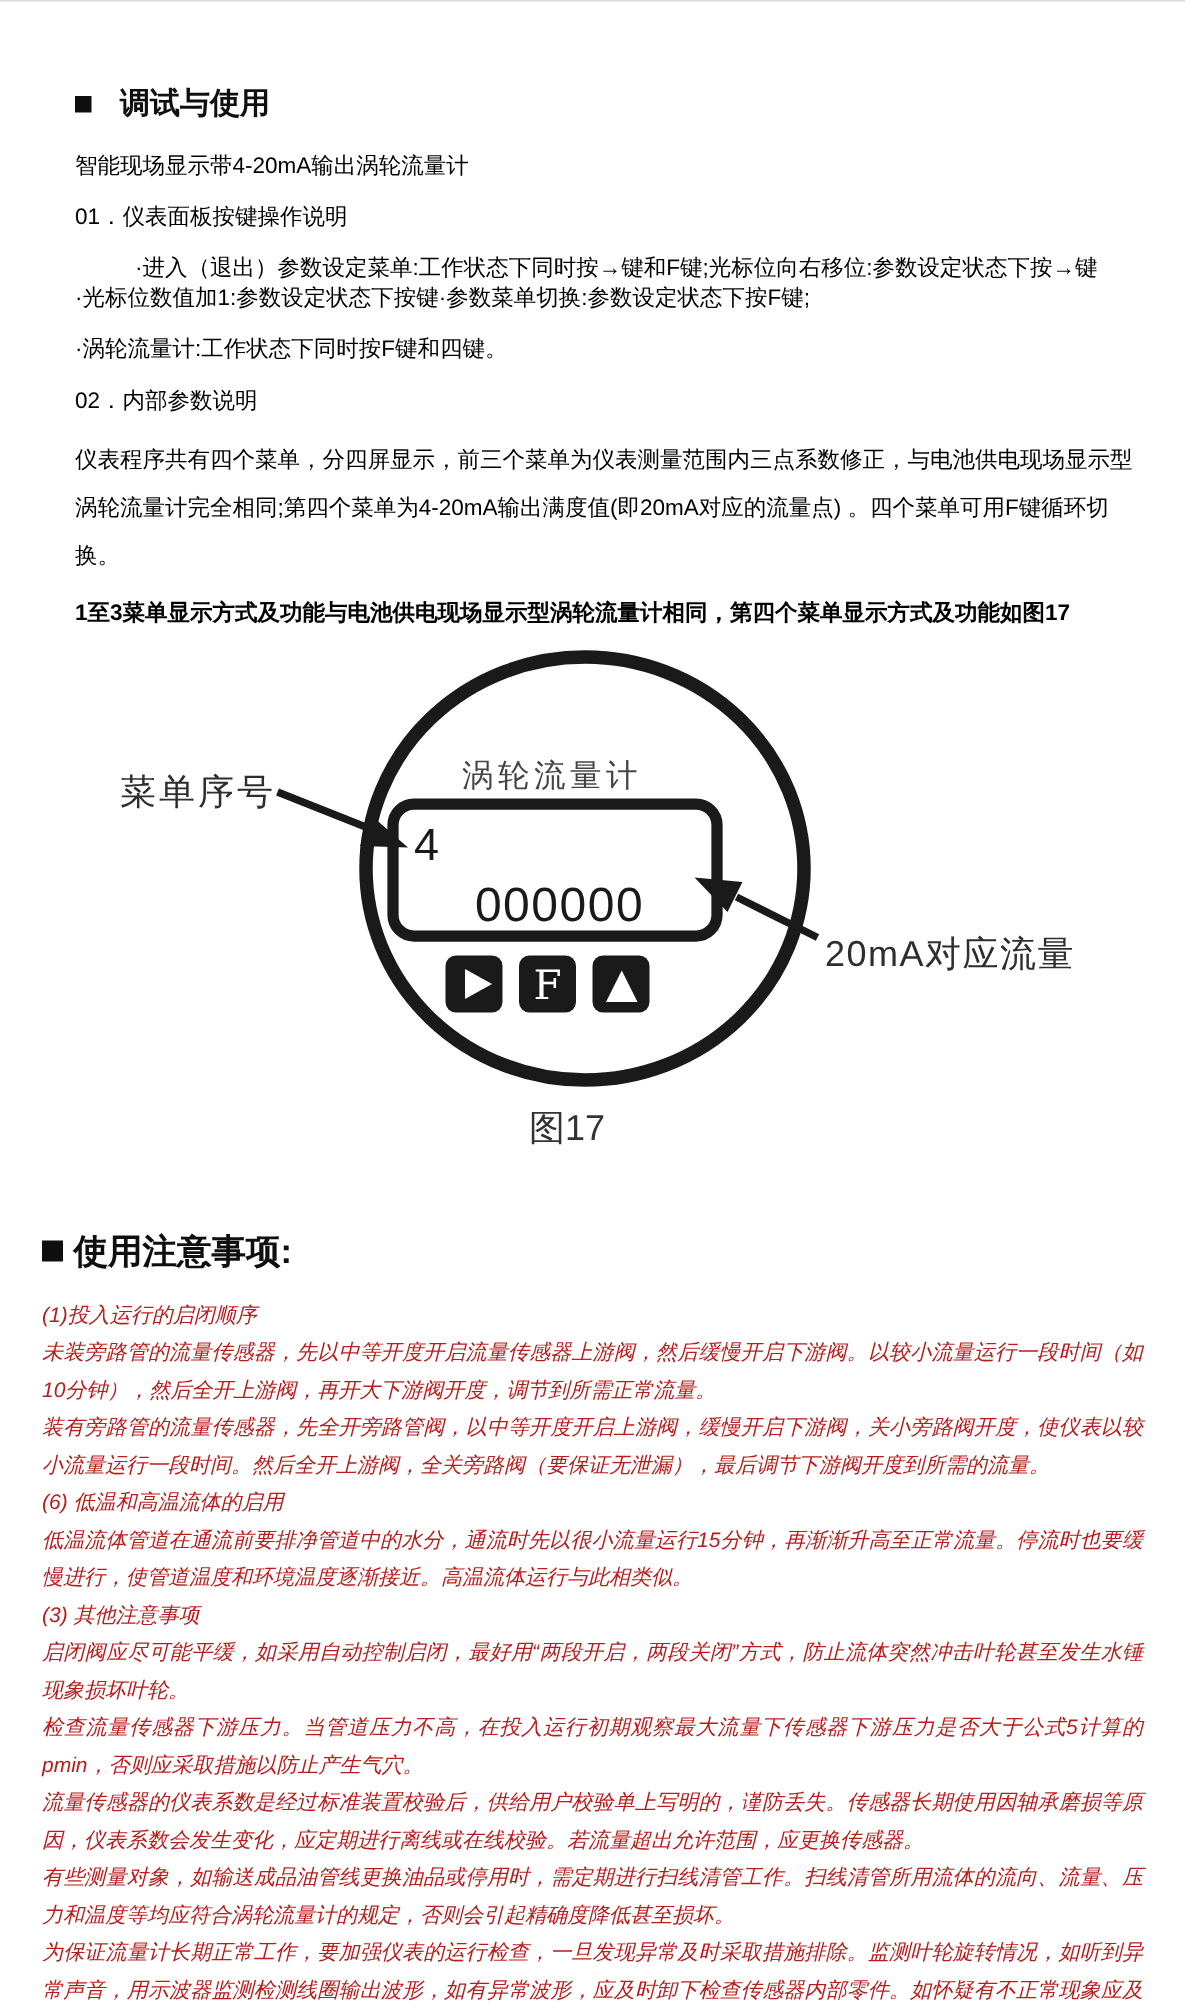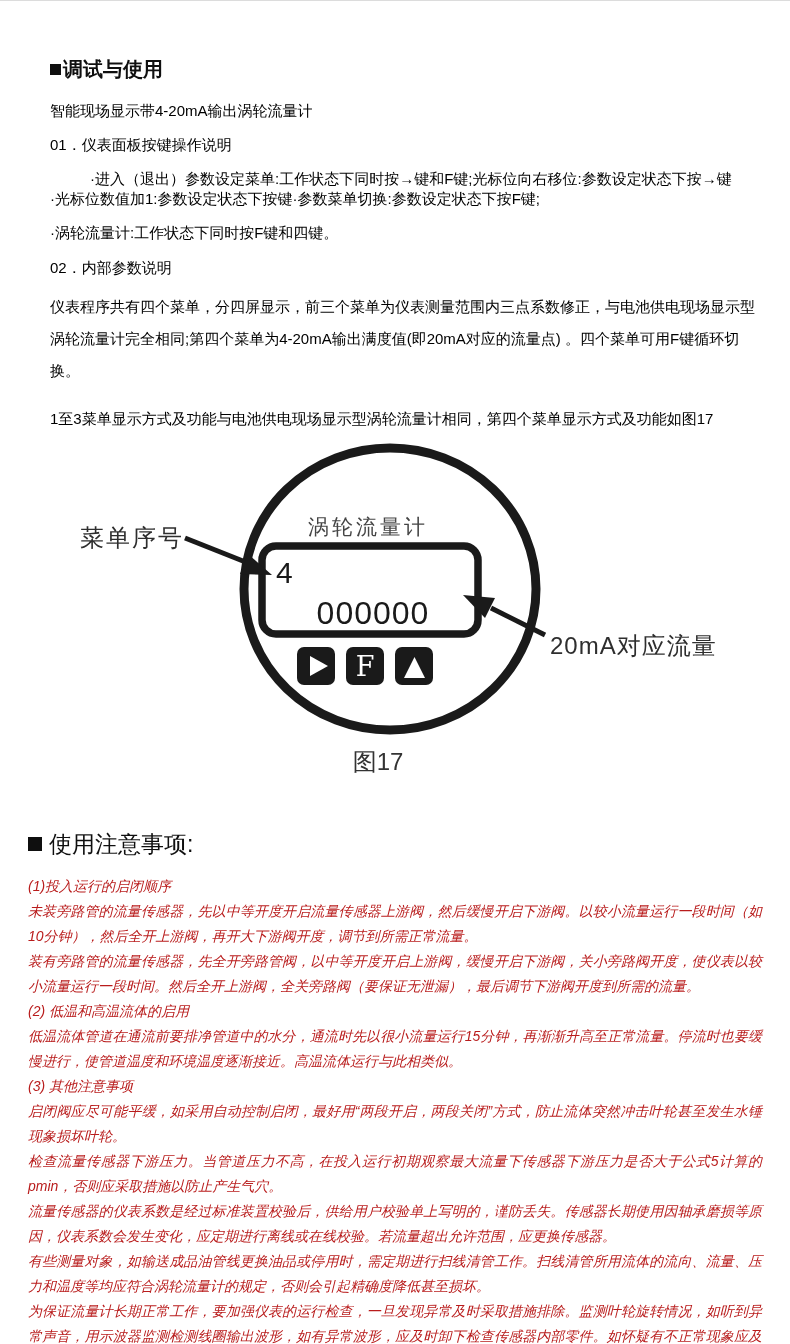--- a/index.html
+++ b/index.html
@@ -3,39 +3,39 @@
 <meta charset="utf-8">
 <style>
   html,body{margin:0;padding:0;background:#ffffff;}
   .page{
     width:790px;height:1344px;overflow:hidden;background:#fff;
     font-family:"Liberation Sans","DejaVu Sans",sans-serif;color:#333;
     border-top:1px solid #dcdcdc;box-sizing:border-box;position:relative;
   }
   
   .sec1{margin:0 30px 0 50px;padding-top:56px;}
-  .sec1 h1{display:flex;align-items:center;gap:2px;font-size:20px;line-height:24px;color:#0f0f0f;margin:0;font-weight:bold;}
+  .sec1 h1{display:flex;align-items:center;gap:19px;font-size:20px;line-height:24px;color:#0f0f0f;margin:0;font-weight:bold;}
   .sq{width:11px;height:11px;background:#0f0f0f;display:inline-block;flex:0 0 auto;}
   .sq2{width:14px;height:14px;background:#0f0f0f;display:inline-block;flex:0 0 auto;}
   .sec1 p{font-size:15px;line-height:20px;margin:0;color:#000000;}
   .sec1 .intro{margin-top:20px;}
   .sec1 .step1{margin-top:14px;}
   .sec1 .b1{margin-top:14px;margin-left:40px;}
   .sec1 .b2{margin-top:0;}
   .sec1 .b3{margin-top:14px;}
   .sec1 .step2{margin-top:15px;}
   .sec1 .para{margin-top:13px;line-height:32px;}
-  .sec1 .figref{margin-top:16px;line-height:32px;}
+  .sec1 .figref{margin-top:6px;line-height:32px;font-weight:bold;}
   
   figure{margin:7px 0 0 0;padding:0;}
   figure svg{display:block;}
   .svgtxt{font-family:"Liberation Sans","DejaVu Sans",sans-serif;}
   
   .sec2{margin:42px 28px 0 28px;}
-  .sec2 h2{display:flex;align-items:center;gap:7px;font-size:23px;line-height:30px;color:#0f0f0f;margin:0;font-weight:normal;}
+  .sec2 h2{display:flex;align-items:center;gap:7px;font-size:23px;line-height:30px;color:#0f0f0f;margin:0;font-weight:bold;}
   .sec2 .body{margin-top:15px;}
   .sec2 .body p{font-size:14px;line-height:25px;margin:0;color:#b91c1c;text-align:justify;font-style:italic;}
 </style>
 </head>
 <body>
 
 <div class="page">
 
   <section class="sec1">
     <h1>
@@ -88,21 +88,21 @@
 
   <section class="sec2">
     <h2>
       <span class="sq2"></span>
       <span>使用注意事项:</span>
     </h2>
     <div class="body">
       <p>(1)投入运行的启闭顺序</p>
       <p>未装旁路管的流量传感器，先以中等开度开启流量传感器上游阀，然后缓慢开启下游阀。以较小流量运行一段时间（如10分钟），然后全开上游阀，再开大下游阀开度，调节到所需正常流量。</p>
       <p>装有旁路管的流量传感器，先全开旁路管阀，以中等开度开启上游阀，缓慢开启下游阀，关小旁路阀开度，使仪表以较小流量运行一段时间。然后全开上游阀，全关旁路阀（要保证无泄漏），最后调节下游阀开度到所需的流量。</p>
-      <p>(2)  低温和高温流体的启用</p>
+      <p>(6)  低温和高温流体的启用</p>
       <p>低温流体管道在通流前要排净管道中的水分，通流时先以很小流量运行15分钟，再渐渐升高至正常流量。停流时也要缓慢进行，使管道温度和环境温度逐渐接近。高温流体运行与此相类似。</p>
       <p>(3)  其他注意事项</p>
       <p>启闭阀应尽可能平缓，如采用自动控制启闭，最好用“两段开启，两段关闭”方式，防止流体突然冲击叶轮甚至发生水锤现象损坏叶轮。</p>
       <p>检查流量传感器下游压力。当管道压力不高，在投入运行初期观察最大流量下传感器下游压力是否大于公式5计算的pmin，否则应采取措施以防止产生气穴。</p>
       <p>流量传感器的仪表系数是经过标准装置校验后，供给用户校验单上写明的，谨防丢失。传感器长期使用因轴承磨损等原因，仪表系数会发生变化，应定期进行离线或在线校验。若流量超出允许范围，应更换传感器。</p>
       <p>有些测量对象，如输送成品油管线更换油品或停用时，需定期进行扫线清管工作。扫线清管所用流体的流向、流量、压力和温度等均应符合涡轮流量计的规定，否则会引起精确度降低甚至损坏。</p>
       <p>为保证流量计长期正常工作，要加强仪表的运行检查，一旦发现异常及时采取措施排除。监测叶轮旋转情况，如听到异常声音，用示波器监测检测线圈输出波形，如有异常波形，应及时卸下检查传感器内部零件。如怀疑有不正常现象应及时检查。保持过滤器畅通，过滤器可从出入口压力计的压差来判断是否堵塞。要定期排放消气器中从液体逸出的气体等</p>
     </div>
   </section>
 

